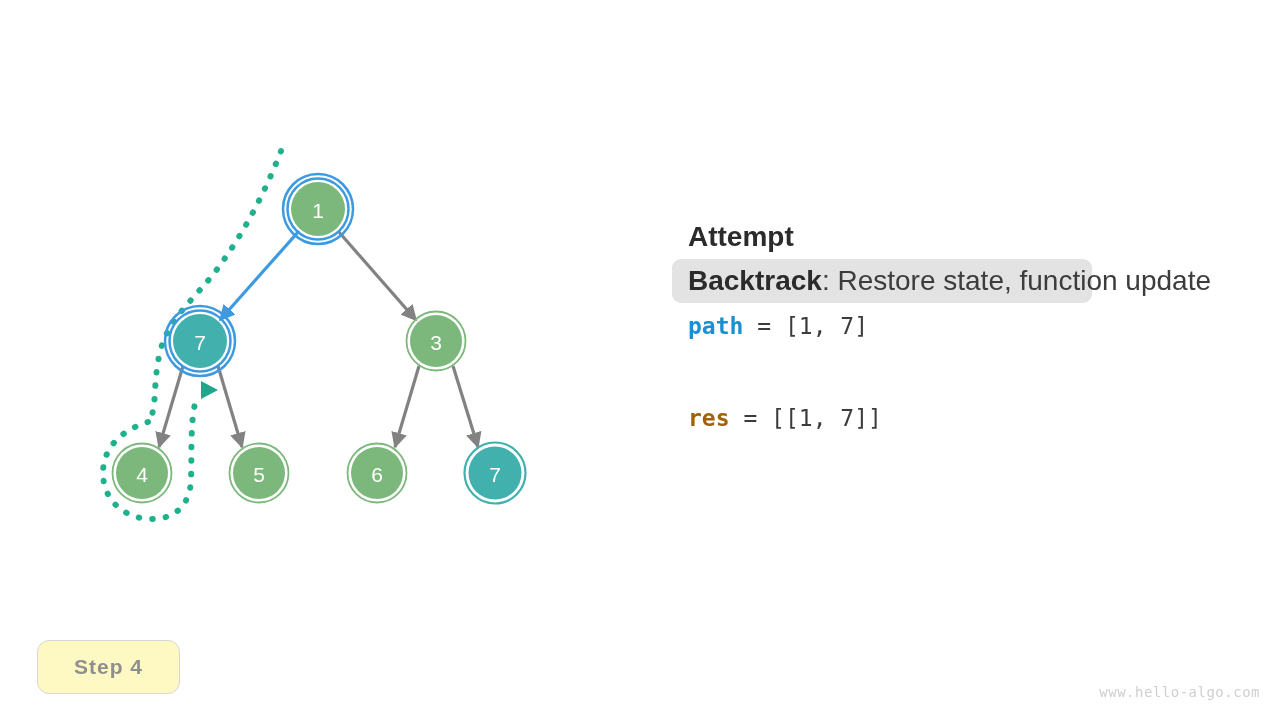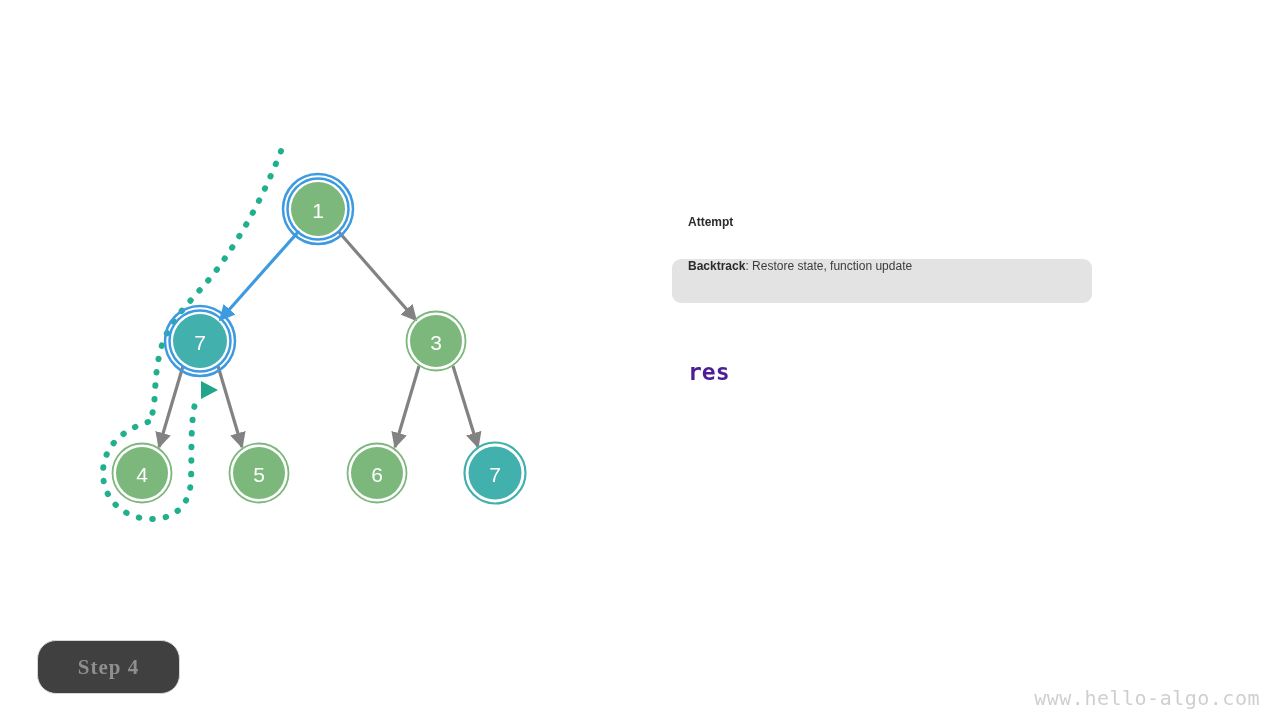--- a/index.html
+++ b/index.html
@@ -42,25 +42,25 @@
   
   #info-panel {
     position: absolute;
     left: 688px;
     top: 215px;
     width: 520px;
   }
   .desc-row {
     height: 44px;
     display: flex;
-    align-items: flex-start;
+    align-items: center;
     padding: 0 16px;
     margin-left: -16px;
     box-sizing: border-box;
-    font-size: 12px;
+    font-size: 28px;
     color: #3c3c3c;
     white-space: pre;
     border-radius: 9px;
   }
   .desc-row.highlight {
     background: #e3e3e3;
     width: 420px;
   }
   .desc-row .kw {
     font-weight: bold;
@@ -70,52 +70,52 @@
   .code-row {
     height: 46px;
     display: flex;
     align-items: center;
     font-family: "DejaVu Sans Mono", "Liberation Mono", monospace;
     font-size: 23px;
     white-space: pre;
     color: #3c3c3c;
   }
   .code-row .var-path { color: #1a8fd1; font-weight: bold; }
-  .code-row .var-res  { color: #4c1d95; font-weight: bold; }
+  .code-row .var-res  { color: #a16207; font-weight: bold; }
   .code-row .val      { color: #3c3c3c; }
   .code-spacer { height: 46px; }
 
   
   #step-badge {
     position: absolute;
     left: 37px;
     top: 640px;
     width: 143px;
     height: 54px;
     box-sizing: border-box;
     border: 1px solid #d6d6d6;
-    border-radius: 19px;
-    background: #404040;
+    border-radius: 12px;
+    background: #fef9c3;
     display: flex;
     align-items: center;
     justify-content: center;
-    font-family: Liberation Serif, serif;
+    font-family: Liberation Sans, sans-serif;
     font-size: 21px;
     font-weight: bold;
     color: #8f8f8f;
     letter-spacing: 1px;
   }
 
   
   #watermark {
     position: absolute;
     right: 20px;
-    bottom: 10px;
+    bottom: 20px;
     font-family: "DejaVu Sans Mono", "Liberation Mono", monospace;
-    font-size: 20px;
+    font-size: 14px;
     color: #cfcfcf;
     letter-spacing: 0.5px;
   }
 </style>
 </head>
 <body>
 
 <div id="tree-diagram">
   <svg id="tree-svg" width="640" height="720" viewBox="0 0 640 720">
     <defs>
@@ -203,24 +203,27 @@
 <div id="info-panel">
 
   <div class="desc-row">
     <span class="kw">Attempt</span>
   </div>
 
   <div class="desc-row highlight">
     <span class="kw">Backtrack</span><span>: Restore state, function update</span>
   </div>
 
+  <div class="code-row">
+    <span class="var-path">path</span><span class="val"> = [1, 7]</span>
+  </div>
 
   <div class="code-spacer"></div>
 
   <div class="code-row">
-    <span class="var-res">res</span>
+    <span class="var-res">res</span><span class="val"> = [[1, 7]]</span>
   </div>
 
 </div>
 
 <div id="step-badge">Step 4</div>
 
 <div id="watermark">www.hello-algo.com</div>
 
 </body></html>

